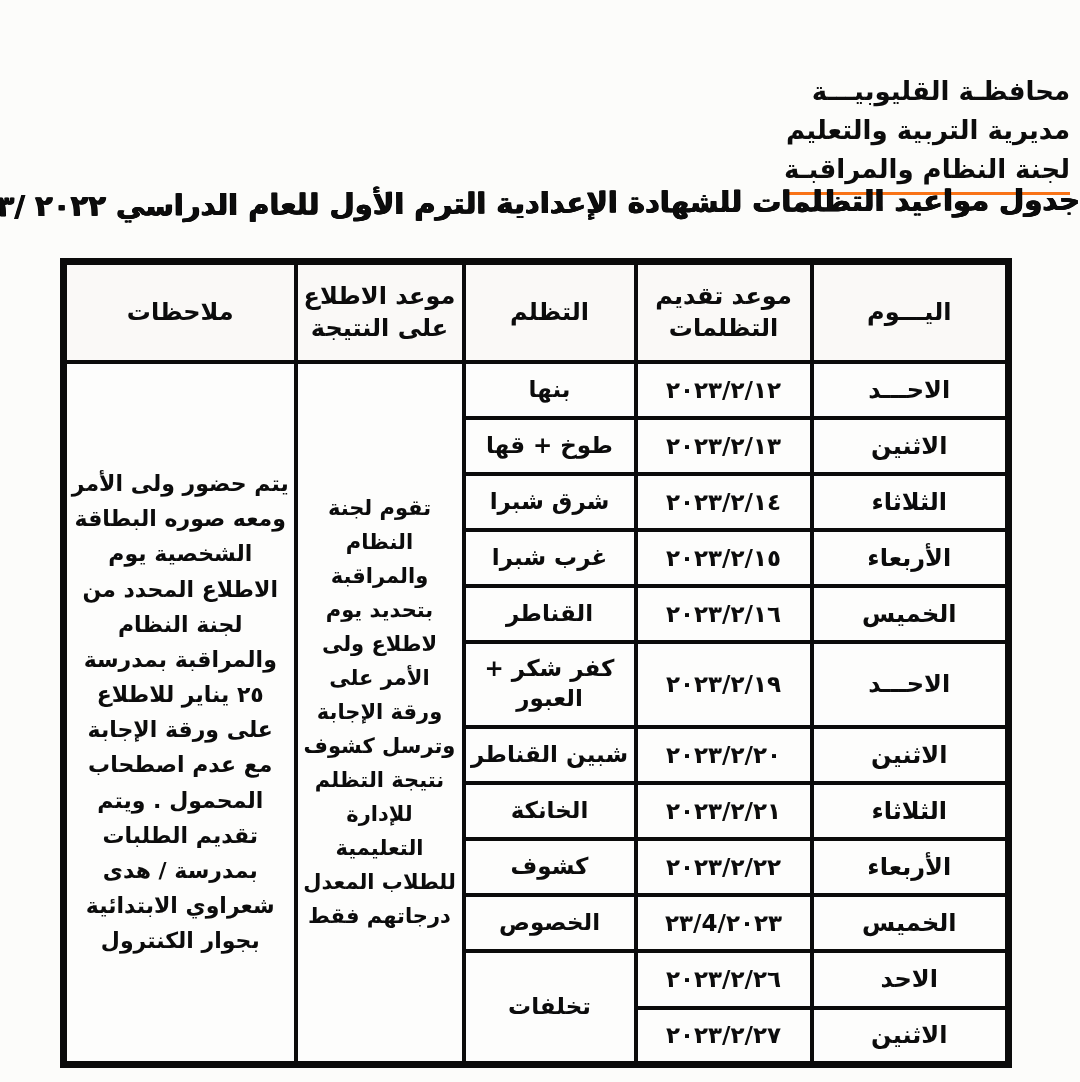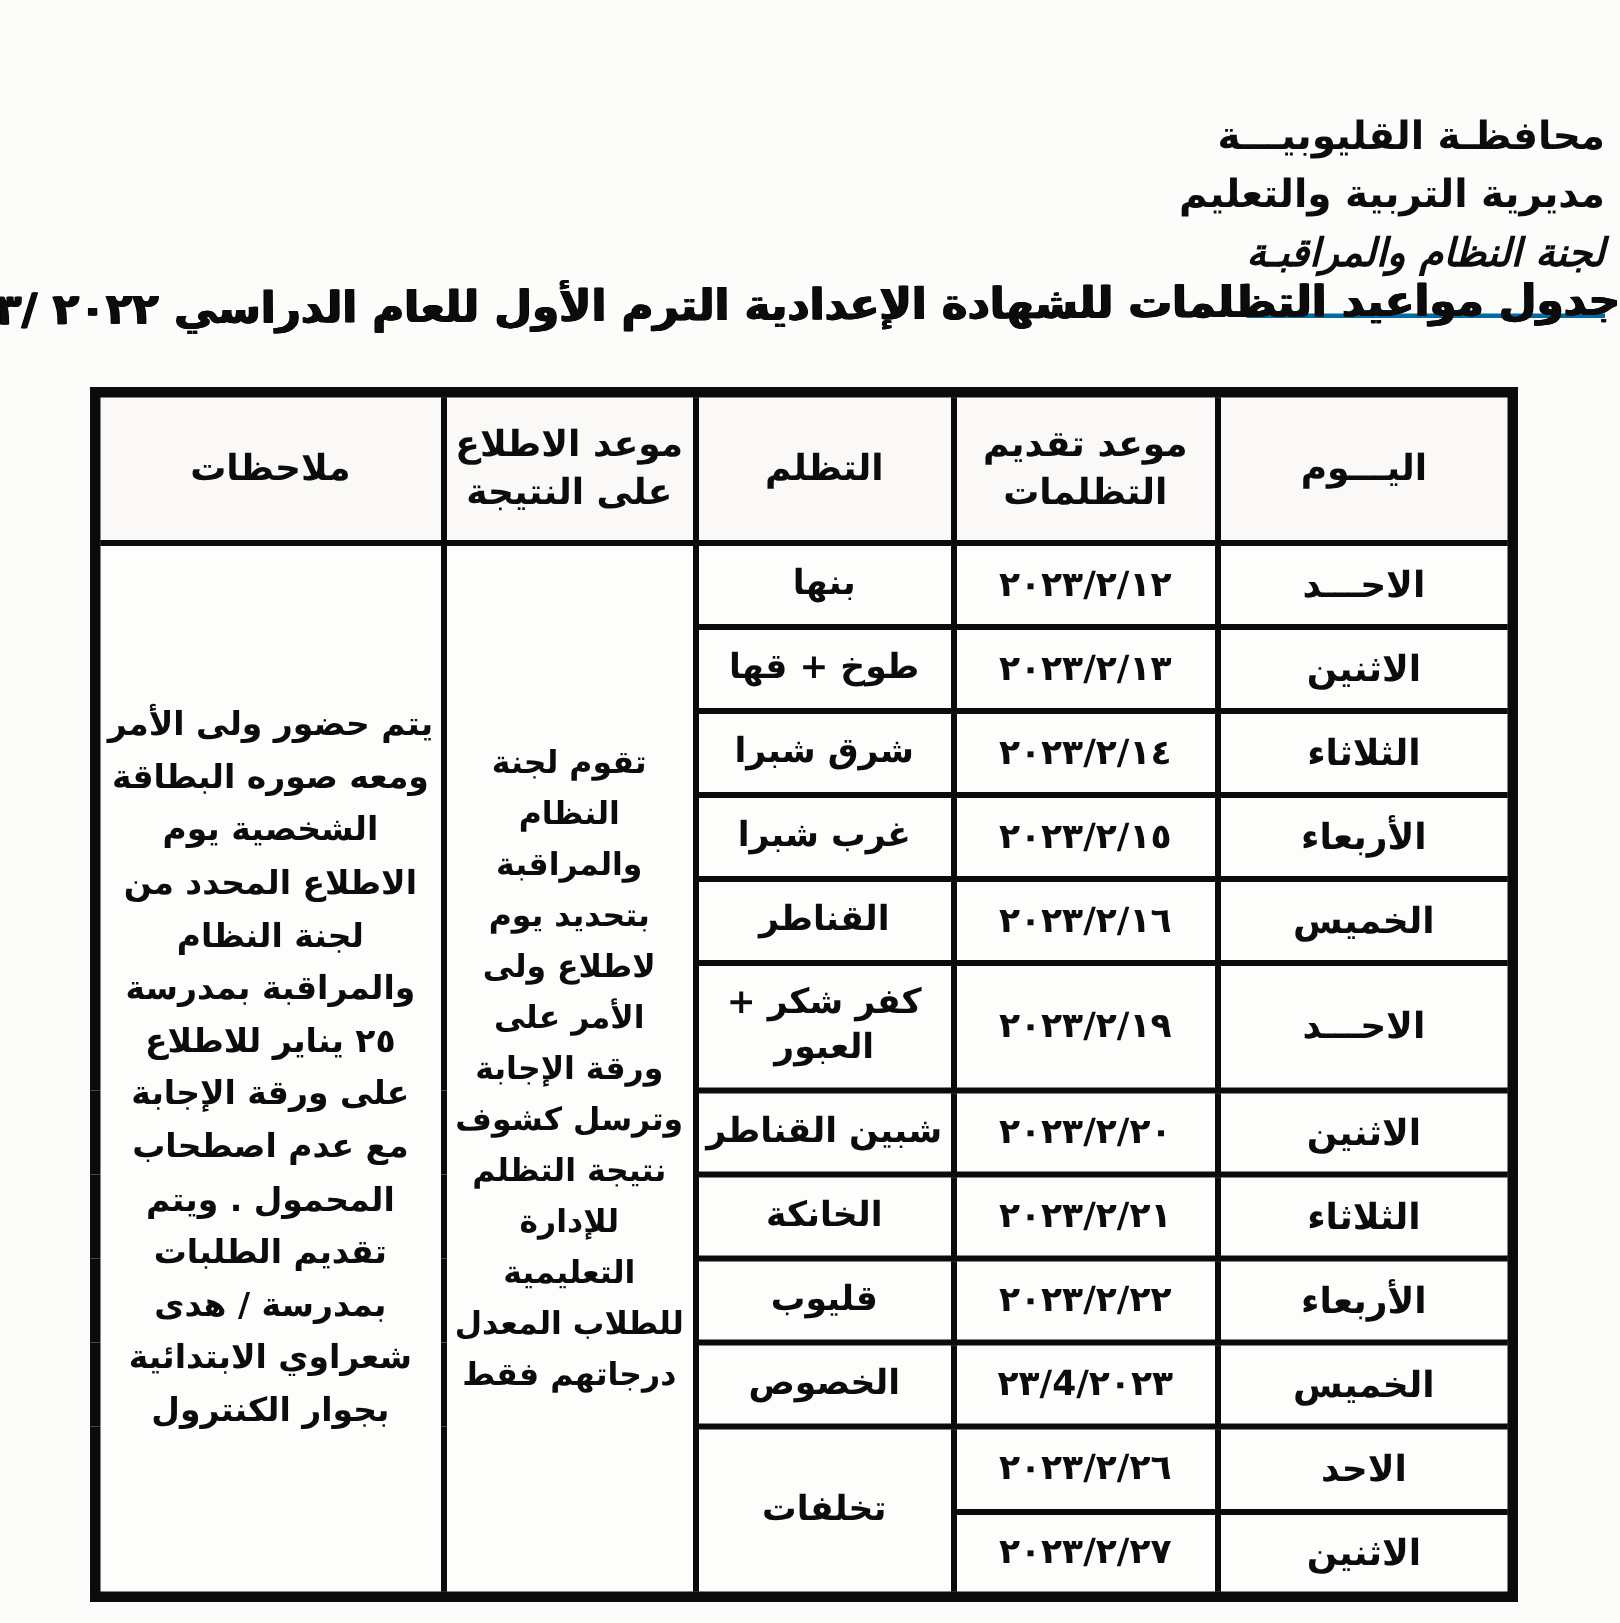--- a/index.html
+++ b/index.html
@@ -20,23 +20,22 @@
     top: 36px; right: 10px;
     text-align: right;
     font-weight: bold;
     font-size: 26px;
     line-height: 1.5;
     margin-top: 36px;
   }
   .letterhead .lh-line { white-space: nowrap; }
   .letterhead .underlined {
     display: inline-block;
-    border-bottom: 3px solid #0369a1;
-    padding-bottom: 20px;
-    font-style: italic;
+    border-bottom: 3px solid #f97316;
+    padding-bottom: 3px;
   }
 
   
   .doc-title {
     position: absolute;
     top: 186px; right: 0; left: 0;
     text-align: center;
     font-weight: bold;
     font-size: 29px;
     white-space: nowrap;
@@ -175,21 +174,21 @@
 
       <tr class="body-row">
         <td class="day-cell">الثلاثاء</td>
         <td class="date-cell">٢٠٢٣/٢/٢١</td>
         <td class="admin-cell">الخانكة</td>
       </tr>
 
       <tr class="body-row">
         <td class="day-cell">الأربعاء</td>
         <td class="date-cell">٢٠٢٣/٢/٢٢</td>
-        <td class="admin-cell">قليوب</td>
+        <td class="admin-cell">كشوف</td>
       </tr>
 
       <tr class="body-row">
         <td class="day-cell">الخميس</td>
         <td class="date-cell">٢٠٢٣/4/٢٣</td>
         <td class="admin-cell">الخصوص</td>
       </tr>
 
       <tr class="last-row">
         <td class="day-cell">الاحد</td>

